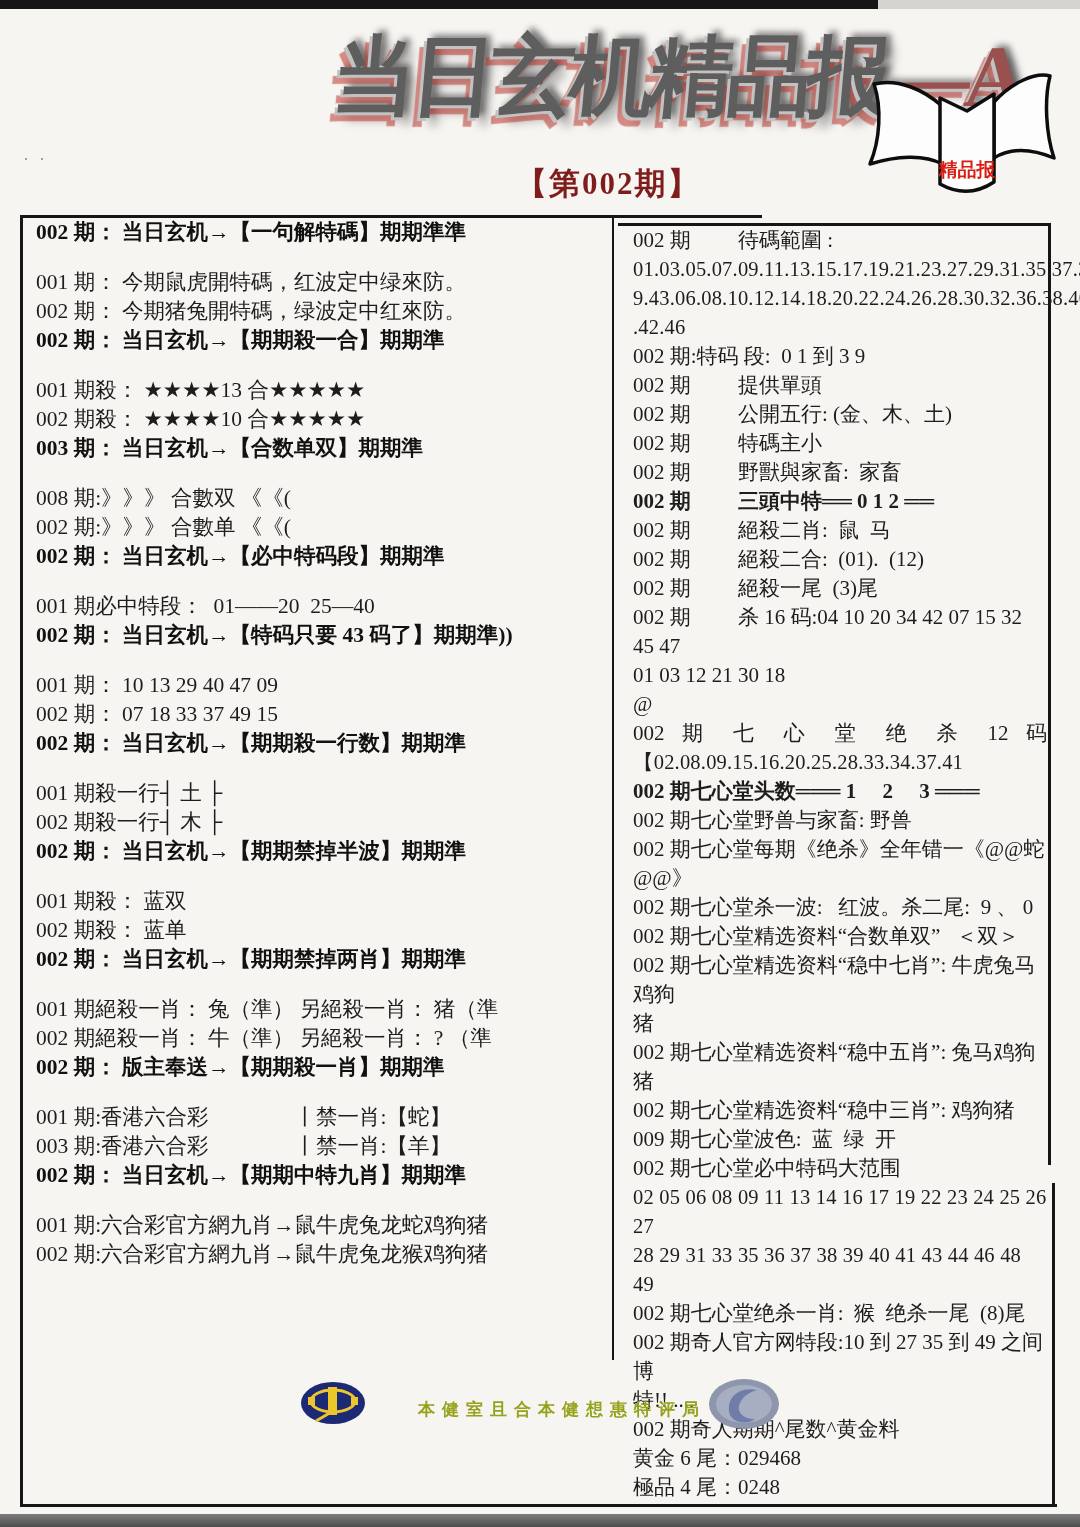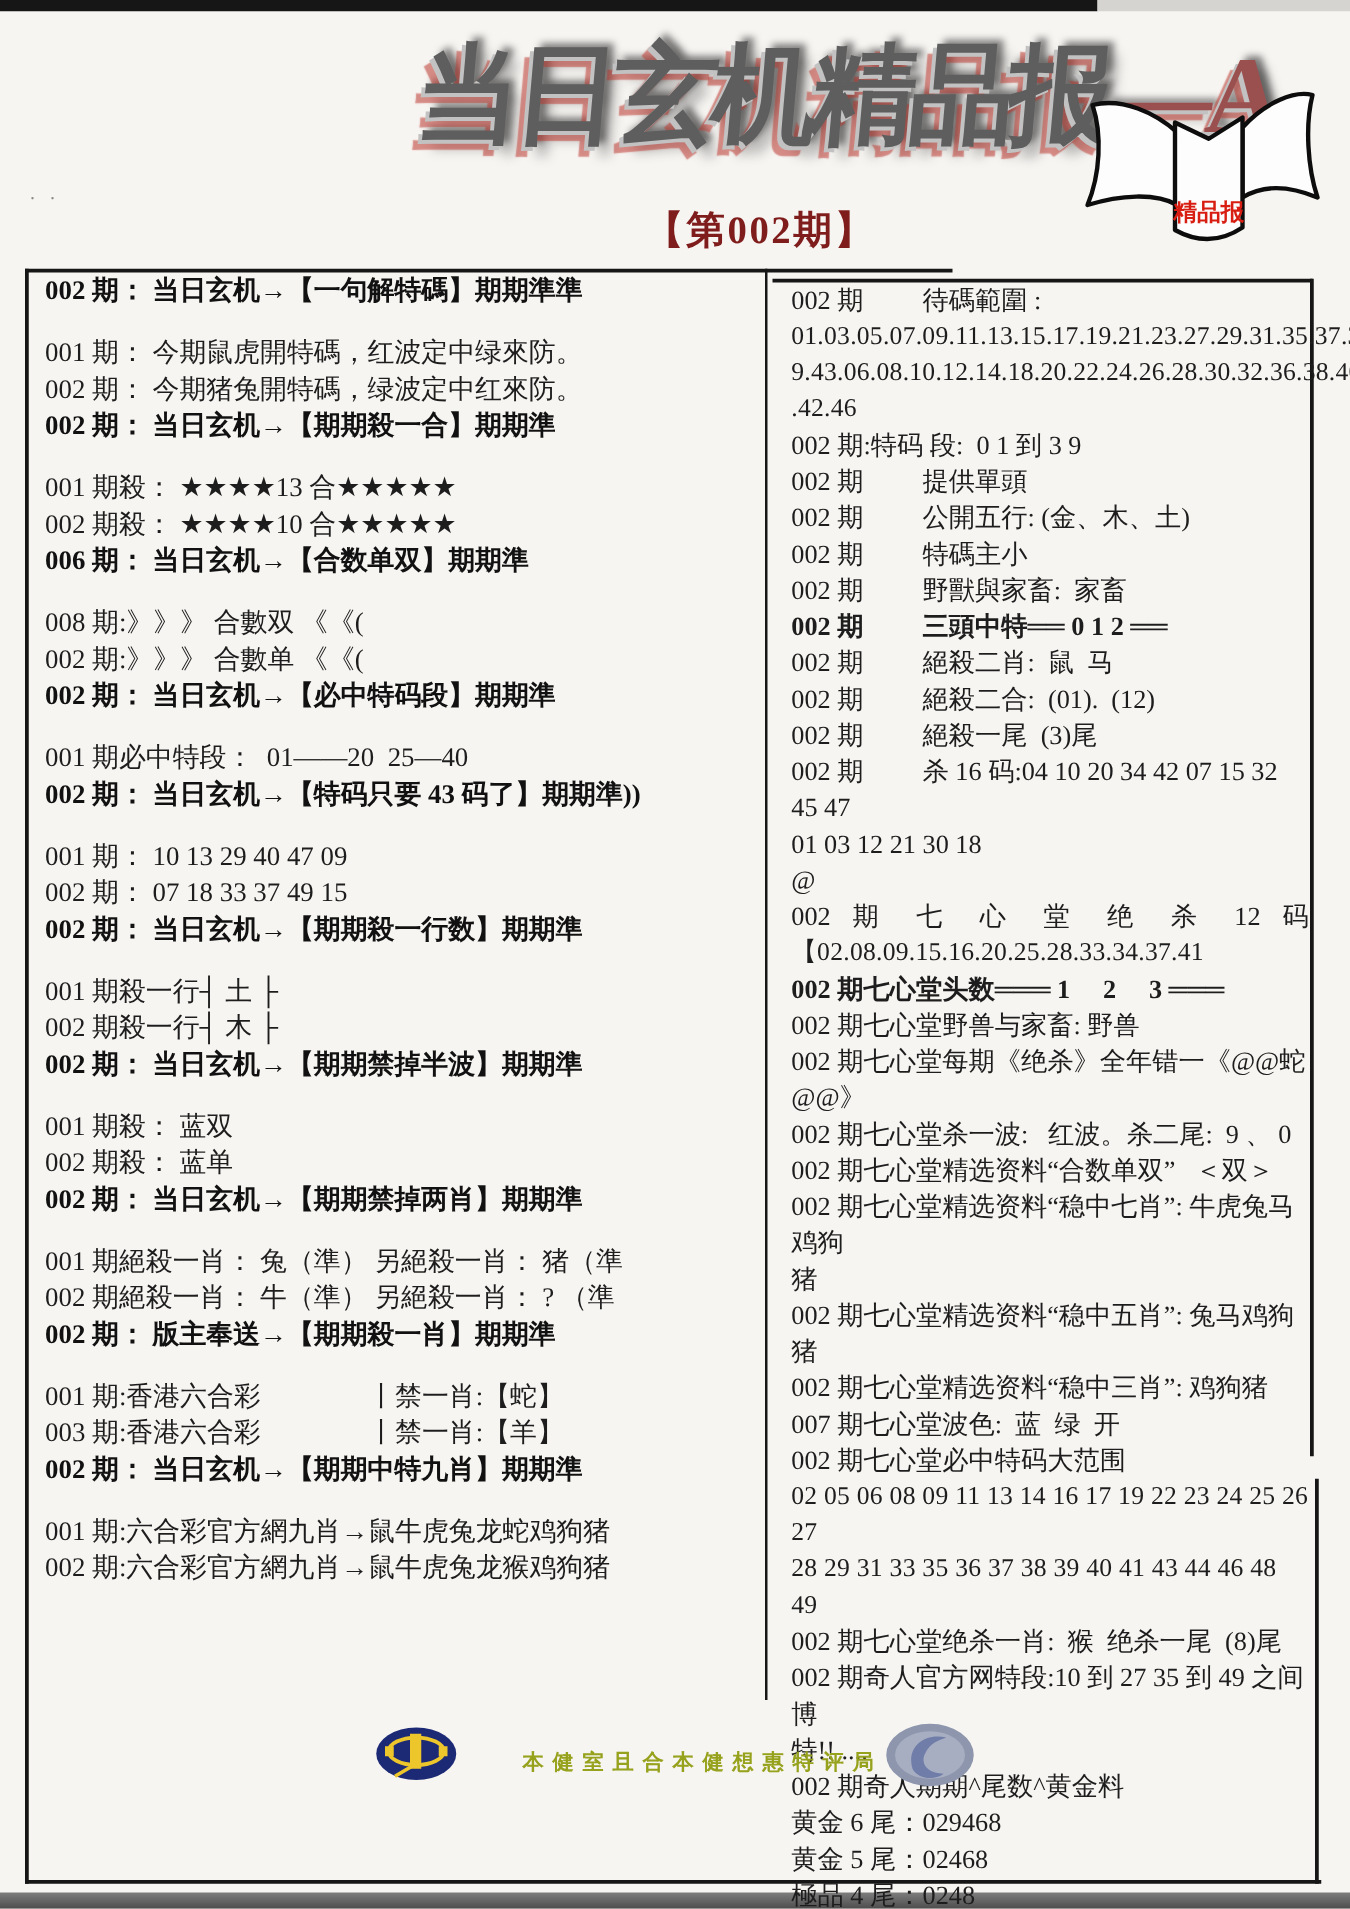--- a/index.html
+++ b/index.html
@@ -70,21 +70,21 @@
 <div class="abs edge" style="left:1048px;top:223px;width:3px;height:942px;"></div>
 <div class="abs edge" style="left:1052px;top:1183px;width:3px;height:324px;"></div>
 
 <div class="abs" style="left:36px;top:218px;width:568px;">
   <div class="line bold">002 期： 当日玄机→【一句解特碼】期期準準</div>
   <div class="line gap">001 期： 今期鼠虎開特碼，红波定中绿來防。</div>
   <div class="line">002 期： 今期猪兔開特碼，绿波定中红來防。</div>
   <div class="line bold">002 期： 当日玄机→【期期殺一合】期期準</div>
   <div class="line gap">001 期殺： ★★★★13 合★★★★★</div>
   <div class="line">002 期殺： ★★★★10 合★★★★★</div>
-  <div class="line bold">006 期： 当日玄机→【合数单双】期期準</div>
+  <div class="line bold">003 期： 当日玄机→【合数单双】期期準</div>
   <div class="line gap">008 期:》》》 合數双 《《(</div>
   <div class="line">002 期:》》》 合數单 《《(</div>
   <div class="line bold">002 期： 当日玄机→【必中特码段】期期準</div>
   <div class="line gap">001 期必中特段：  01——20  25—40</div>
   <div class="line bold">002 期： 当日玄机→【特码只要 43 码了】期期準))</div>
   <div class="line gap">001 期： 10 13 29 40 47 09</div>
   <div class="line">002 期： 07 18 33 37 49 15</div>
   <div class="line bold">002 期： 当日玄机→【期期殺一行数】期期準</div>
   <div class="line gap">001 期殺一行┤ 土 ├</div>
   <div class="line">002 期殺一行┤ 木 ├</div>
@@ -123,30 +123,29 @@
   <div class="rline nums">【02.08.09.15.16.20.25.28.33.34.37.41</div>
   <div class="rline bars">002 期七心堂头数═══ 1     2     3 ═══</div>
   <div class="rline">002 期七心堂野兽与家畜: 野兽</div>
   <div class="rline">002 期七心堂每期《绝杀》全年错一《@@蛇@@》</div>
   <div class="rline">002 期七心堂杀一波:   红波。杀二尾:  9 、 0</div>
   <div class="rline">002 期七心堂精选资料“合数单双”   ＜双＞</div>
   <div class="rline">002 期七心堂精选资料“稳中七肖”: 牛虎兔马鸡狗</div>
   <div class="rline">猪</div>
   <div class="rline">002 期七心堂精选资料“稳中五肖”: 兔马鸡狗猪</div>
   <div class="rline">002 期七心堂精选资料“稳中三肖”: 鸡狗猪</div>
-  <div class="rline">007 期七心堂波色:  蓝  绿  开</div>
+  <div class="rline">009 期七心堂波色:  蓝  绿  开</div>
   <div class="rline">002 期七心堂必中特码大范围</div>
   <div class="rline nums">02 05 06 08 09 11 13 14 16 17 19 22 23 24 25 26 27</div>
   <div class="rline nums">28 29 31 33 35 36 37 38 39 40 41 43 44 46 48 49</div>
   <div class="rline">002 期七心堂绝杀一肖:  猴  绝杀一尾  (8)尾</div>
   <div class="rline">002 期奇人官方网特段:10 到 27 35 到 49 之间博</div>
   <div class="rline">特!! ....</div>
   <div class="rline">002 期奇人期期^尾数^黄金料</div>
   <div class="rline">黄金 6 尾：029468</div>
-  <div class="rline">黄金 5 尾：02468</div>
   <div class="rline">極品 4 尾：0248</div>
 
 </div>
 
 <div class="abs" style="left:300px;top:1380px;width:68px;height:48px;">
   <svg width="68" height="48" viewBox="0 0 68 48">
     <ellipse cx="33" cy="23" rx="32" ry="21" fill="#1c2a75"></ellipse>
     <ellipse cx="33" cy="21" rx="22" ry="11" fill="none" stroke="#edc62c" stroke-width="3"></ellipse>
     <rect x="28" y="7" width="9" height="28" fill="#edc62c"></rect>
     <rect x="8" y="17" width="7" height="8" fill="#edc62c"></rect>

